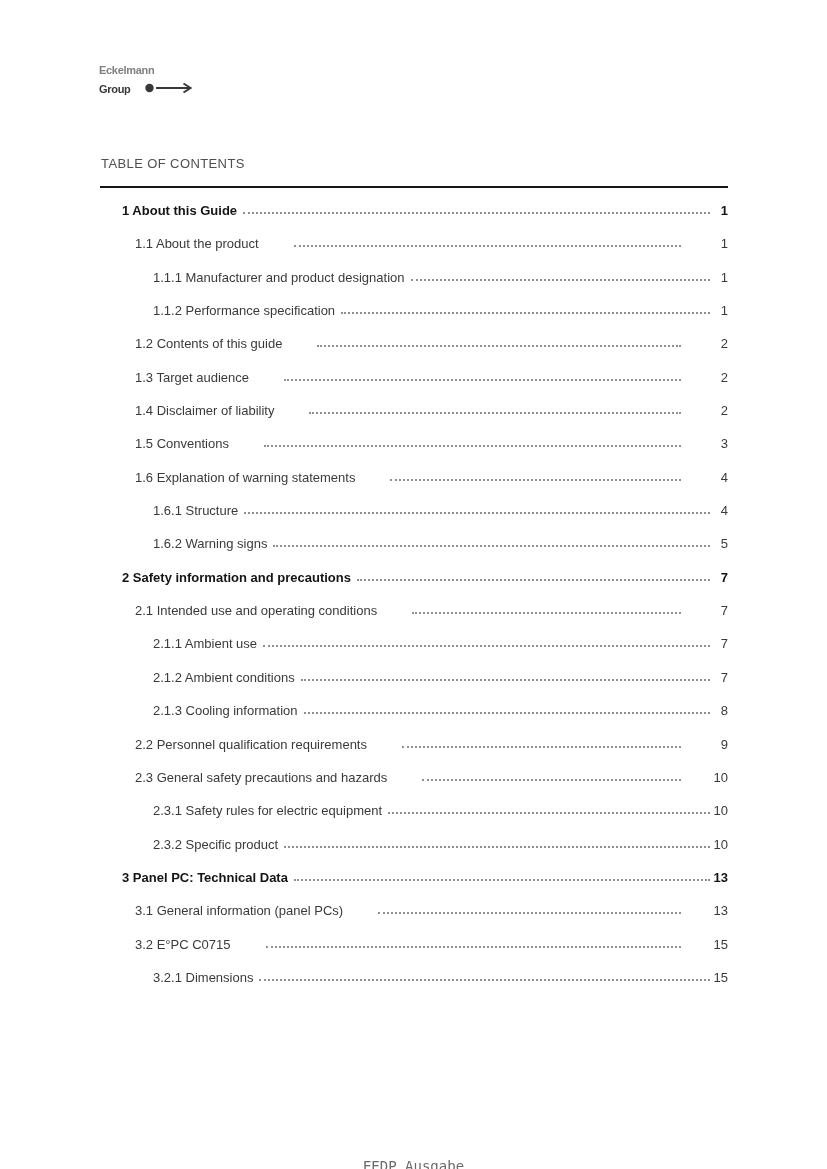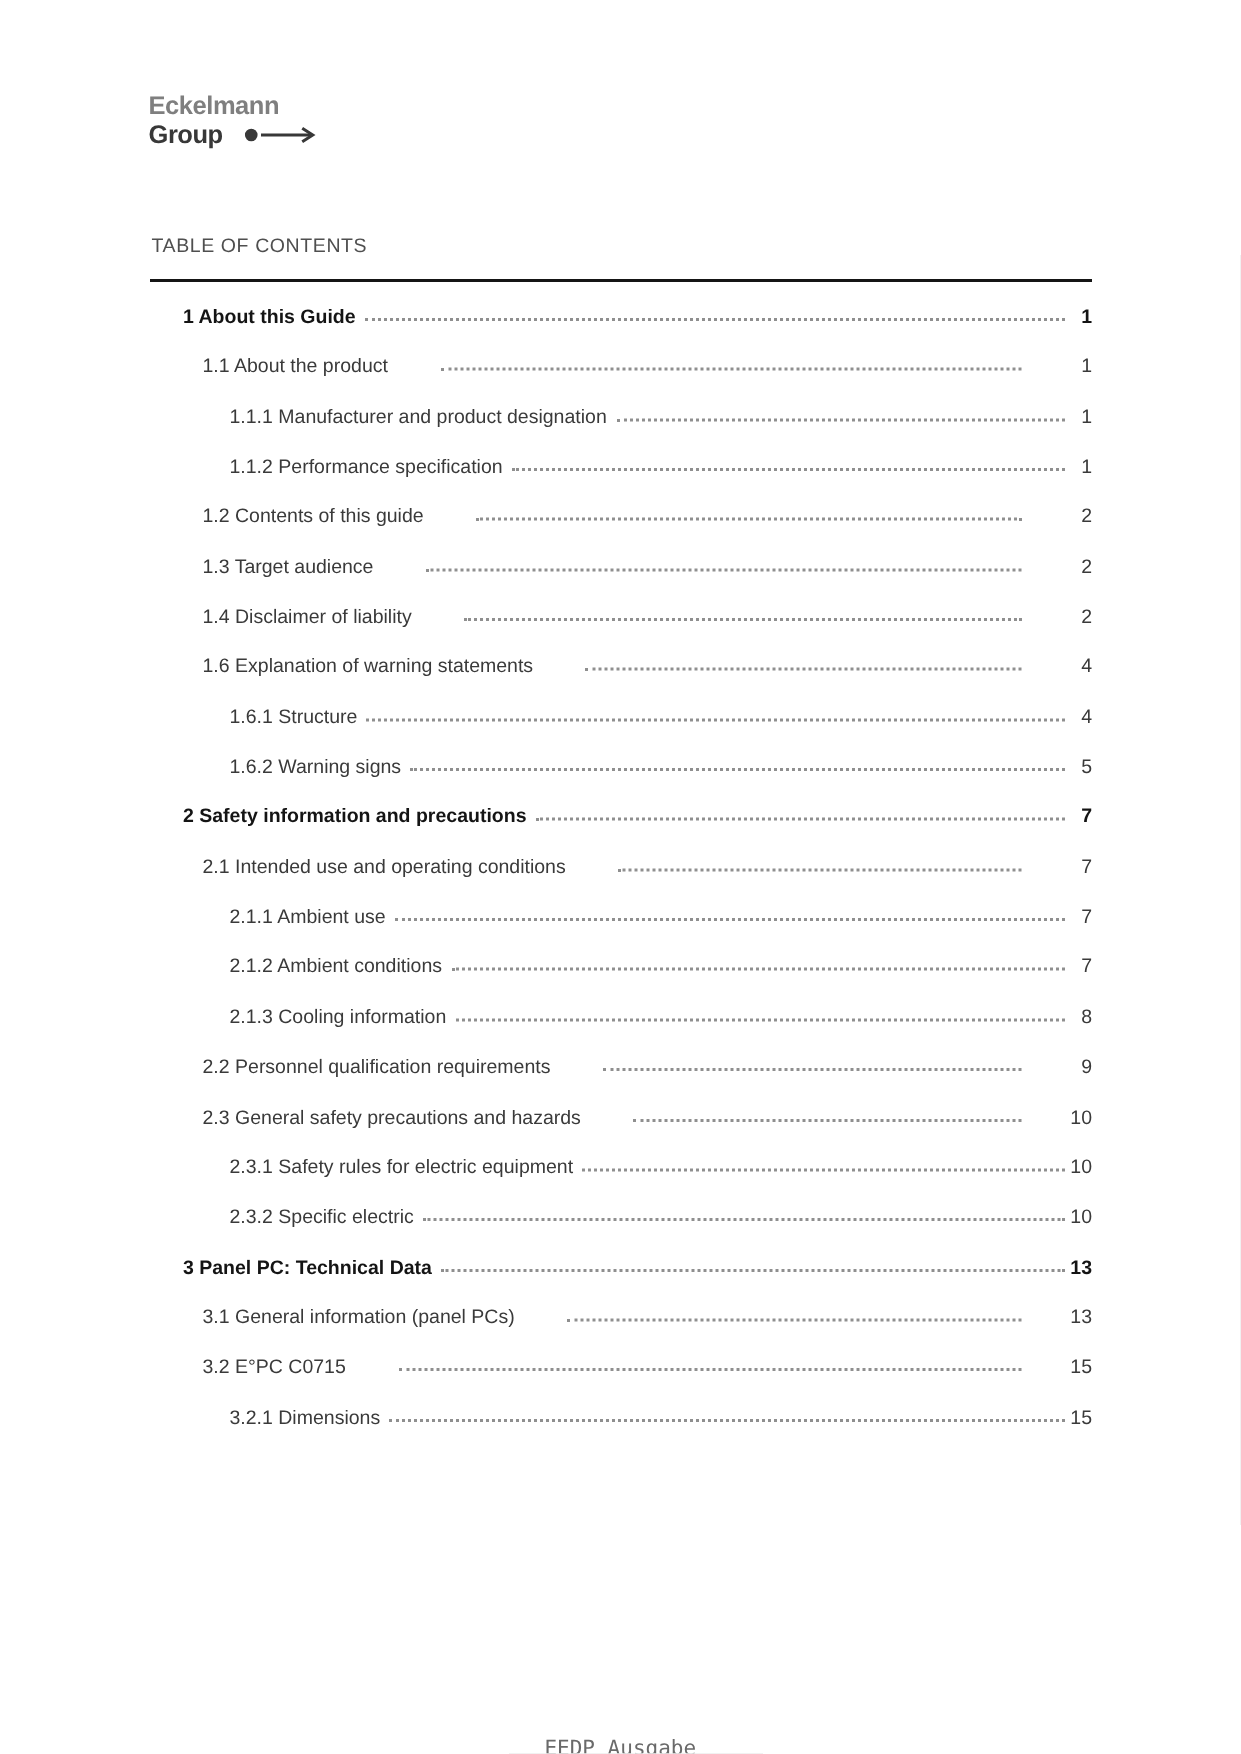--- a/index.html
+++ b/index.html
@@ -13,21 +13,21 @@
     overflow: hidden;
     margin: 0 auto;
   }
 
   
   .logo {
     position: absolute;
     left: 99px;
     top: 62px;
     font-weight: bold;
-    font-size: 17px;
+    font-size: 11px;
     line-height: 17.5px;
     letter-spacing: -0.3px;
   }
   .logo-line1 { display: block; color: #7f7f7f; }
   .logo-line2 { display: flex; align-items: center; gap: 14px; color: #383838; }
   .logo-arrow { display: inline-block; margin-top: 2px; }
 
   
   .toc-heading {
     position: absolute;
@@ -155,20 +155,25 @@
     <span class="toc-dots"></span>
     <span class="toc-page">2</span>
   </div>
 
   <div class="toc-row level-2">
     <span class="toc-label">1.4 Disclaimer of liability</span>
     <span class="toc-dots"></span>
     <span class="toc-page">2</span>
   </div>
 
+  <div class="toc-row level-2">
+    <span class="toc-label">1.5 Conventions</span>
+    <span class="toc-dots"></span>
+    <span class="toc-page">3</span>
+  </div>
 
   <div class="toc-row level-2">
     <span class="toc-label">1.6 Explanation of warning statements</span>
     <span class="toc-dots"></span>
     <span class="toc-page">4</span>
   </div>
 
   <div class="toc-row level-3">
     <span class="toc-label">1.6.1 Structure</span>
     <span class="toc-dots"></span>
@@ -223,21 +228,21 @@
     <span class="toc-page">10</span>
   </div>
 
   <div class="toc-row level-3">
     <span class="toc-label">2.3.1 Safety rules for electric equipment</span>
     <span class="toc-dots"></span>
     <span class="toc-page">10</span>
   </div>
 
   <div class="toc-row level-3">
-    <span class="toc-label">2.3.2 Specific electric</span>
+    <span class="toc-label">2.3.2 Specific product</span>
     <span class="toc-dots"></span>
     <span class="toc-page">10</span>
   </div>
 
   <div class="toc-row level-1">
     <span class="toc-label">3 Panel PC: Technical Data</span>
     <span class="toc-dots"></span>
     <span class="toc-page">13</span>
   </div>
 

